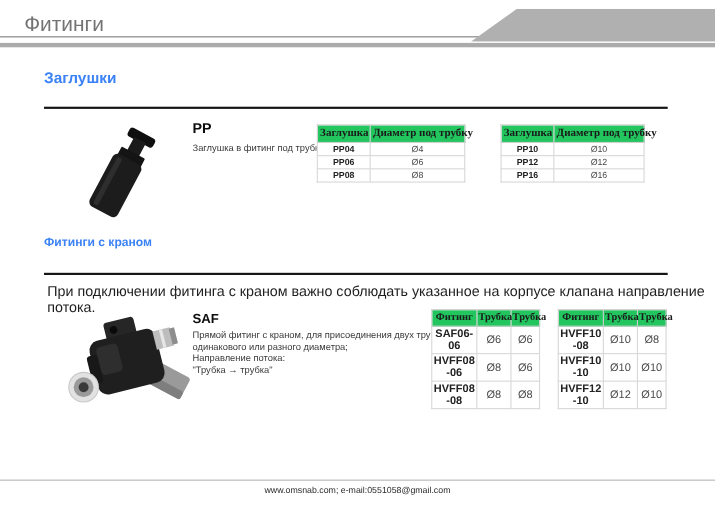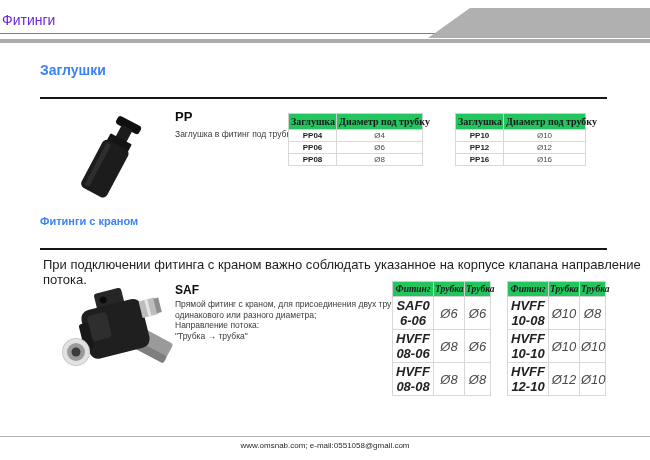--- a/index.html
+++ b/index.html
@@ -3,21 +3,21 @@
 <meta charset="utf-8">
 <style>
   * { margin:0; padding:0; box-sizing:border-box; }
   html,body { background:#888; }
   .page {
     position:relative; width:650px; height:460px; background:#ffffff;
     font-family:"Liberation Sans", sans-serif; color:#111; overflow:hidden;
     margin:0 auto;
   }
   
-  .header-title { position:absolute; left:2px; top:12px; font-size:14px; color:#6d28d9; }
+  .header-title { position:absolute; left:22px; top:12px; font-size:19px; color:#737373; }
   .brand-band {
     position:absolute; right:0; top:8px; width:222px; height:30px;
     background:#b0b0b0; z-index:3;
     clip-path:polygon(42px 0, 100% 0, 100% 100%, 0 100%);
     display:flex; align-items:center; justify-content:flex-end; padding-right:16px;
   }
   .brand-band span { font-size:12px; font-weight:bold; color:#101010; letter-spacing:.3px;margin-top:41px; }
   .header-rule-thin  { position:absolute; left:0; top:33px; width:650px; height:1px; background:#7d7d7d; z-index:1; }
   .header-rule-thick { position:absolute; left:0; top:39px; width:650px; height:4px; background:#ababab; z-index:1; }
   
@@ -48,23 +48,23 @@
   .spec-table td {
     border:1px solid #d8d8d8; text-align:center; vertical-align:middle;
     padding:1px 1px; color:#4a4a4a;
   }
   .spec-table td.code { font-weight:bold; color:#222; }
   .pp-table { top:113px; width:135px; }
   .pp-table th { font-size:10px; }
   .pp-table td { font-size:8px; height:12px; }
   .pp-table-1 { left:288px; }
   .pp-table-2 { left:455px; width:131px; }
-  .saf-table { top:281px; width:99px;font-style:italic; }
+  .saf-table { top:281px; width:99px; }
   .saf-table th { font-size:9.5px; padding:2px 1px; }
-  .saf-table td { font-size:13px; height:12px; }
+  .saf-table td { font-size:10px; height:12px; }
   .saf-table td.code { overflow-wrap:break-word; }
   .saf-table-1 { left:392px; }
   .saf-table-2 { left:507px; }
   
   .footer-rule { position:absolute; left:0; top:436px; width:650px; height:1px; background:#b5b5b5; }
   .footer-text { position:absolute; left:0; top:441px; width:650px; text-align:center; font-size:8px; color:#2a2a2a; }
 </style>
 </head>
 <body>
 

